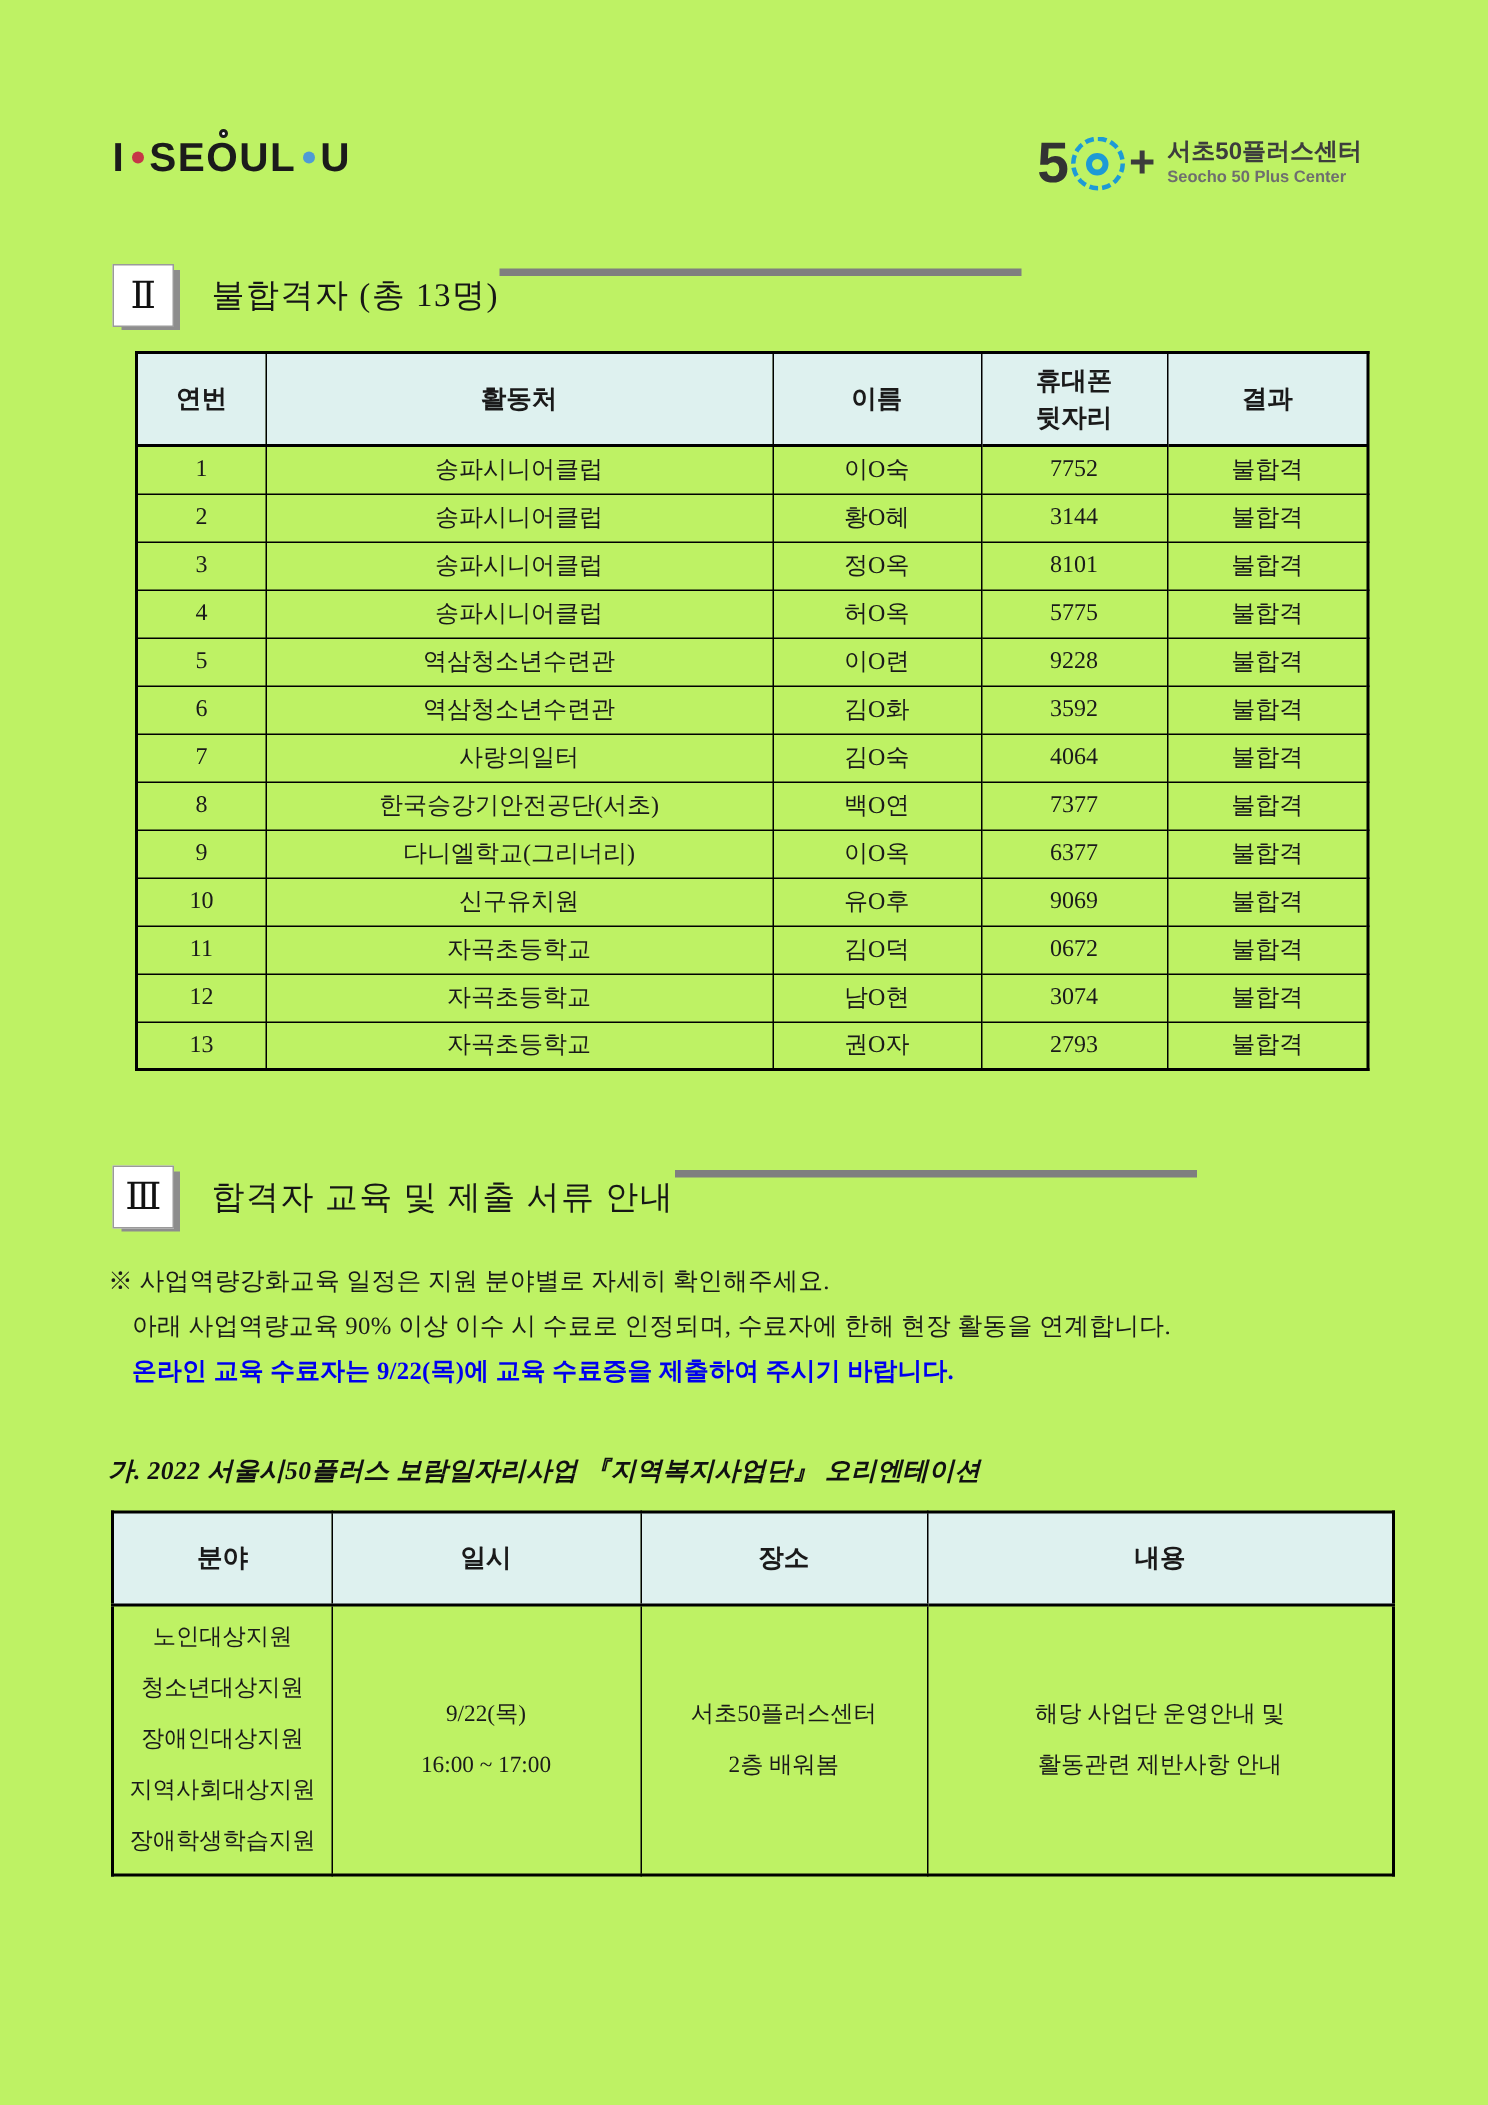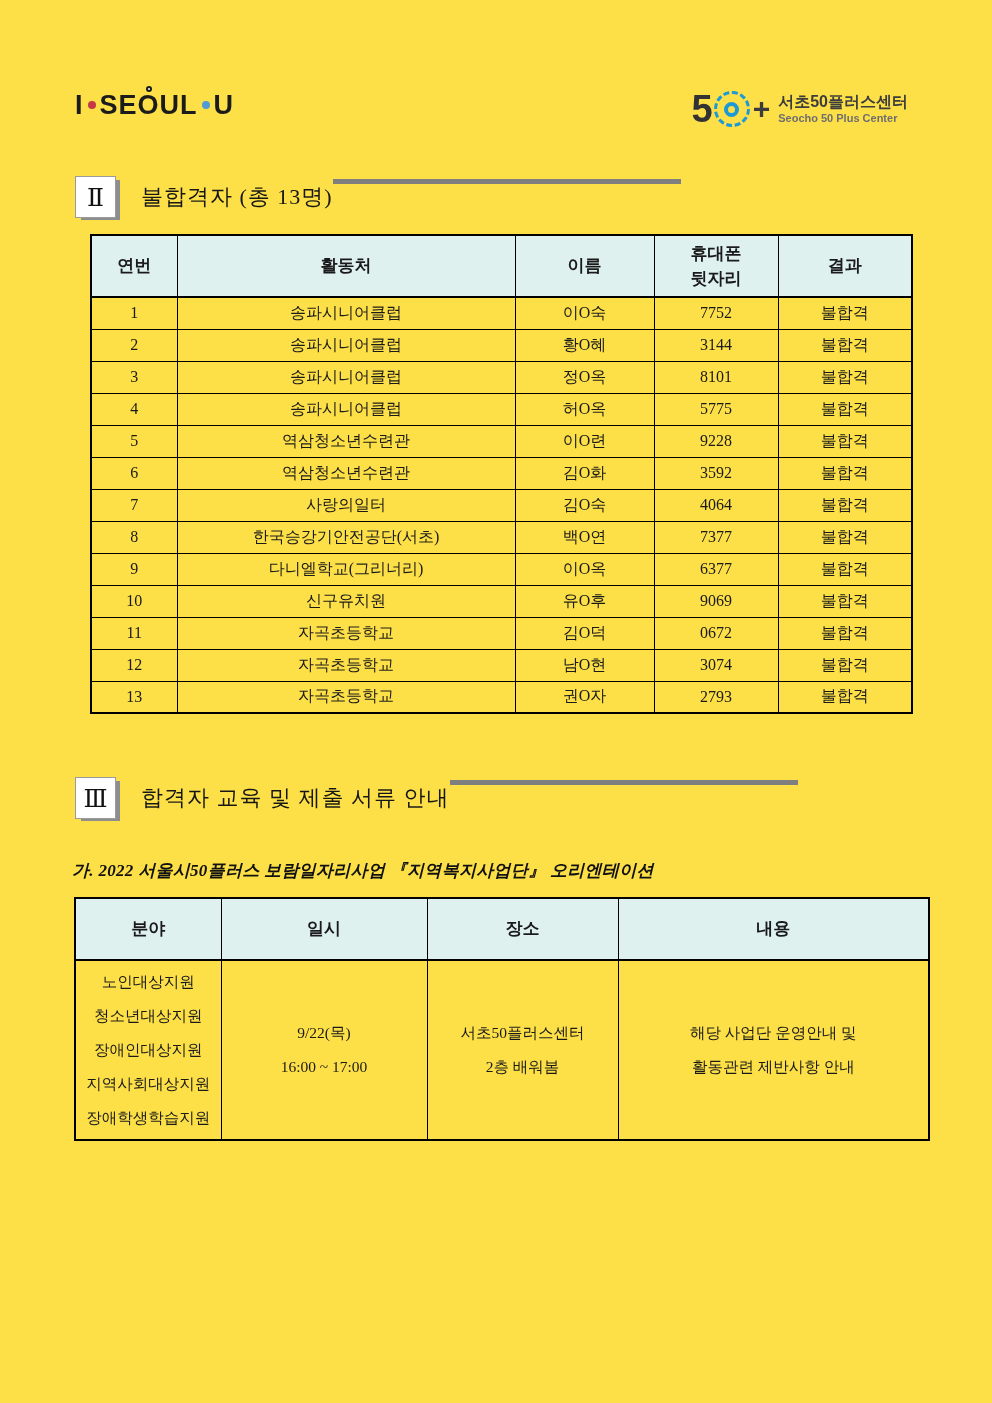--- a/index.html
+++ b/index.html
@@ -1,18 +1,18 @@
 <!DOCTYPE html>
 <html><head>
 <meta charset="utf-8">
 <style>
   * { margin:0; padding:0; box-sizing:border-box; }
   html,body { background:#ffffff; }
   body { font-family:"Liberation Serif","DejaVu Serif",serif; color:#1a1a1a; }
-  .page { position:relative; width:992px; height:1403px; background:#fde047; overflow:hidden; }
+  .page { position:relative; width:992px; height:1403px; background:#bef264; overflow:hidden; }
 
   
   .top-bar { display:flex; justify-content:space-between; align-items:flex-start; padding:90px 84px 0 75px; }
   .logo-left { font-family:"Liberation Sans","DejaVu Sans",sans-serif; font-weight:bold; font-size:27px; letter-spacing:1px; color:#1b1b1b; white-space:nowrap; }
   .dot { display:inline-block; width:8px; height:8px; border-radius:50%; margin:0 4px; vertical-align:middle; position:relative; top:-2px; }
   .dot-red { background:#c63747; }
   .dot-blue { background:#4f9bd5; }
   .o-wrap { position:relative; display:inline-block; }
   .o-ring { position:absolute; top:-4px; left:50%; transform:translateX(-50%); width:6px; height:6px; background:#fff; border:2px solid #1b1b1b; border-radius:50%; }
 
@@ -194,20 +194,25 @@
   </table>
 
   <div class="section-header sec3">
     <div class="section-box">Ⅲ</div>
     <div class="section-title-wrap">
       <span class="section-title">합격자 교육 및 제출 서류 안내</span>
       <div class="section-underline"></div>
     </div>
   </div>
 
+  <div class="notes">
+    <p class="note">※ 사업역량강화교육 일정은 지원 분야별로 자세히 확인해주세요.</p>
+    <p class="note note-indent">아래 사업역량교육 90% 이상 이수 시 수료로 인정되며, 수료자에 한해 현장 활동을 연계합니다.</p>
+    <p class="note note-indent note-blue">온라인 교육 수료자는 9/22(목)에 교육 수료증을 제출하여 주시기 바랍니다.</p>
+  </div>
 
   <p class="sub-heading">가. 2022 서울시50플러스 보람일자리사업 『지역복지사업단』 오리엔테이션</p>
 
   <table class="ori-table">
     <colgroup>
         <col style="width:146px">
         <col style="width:206px">
         <col style="width:191px">
         <col style="width:311px">
       </colgroup>

